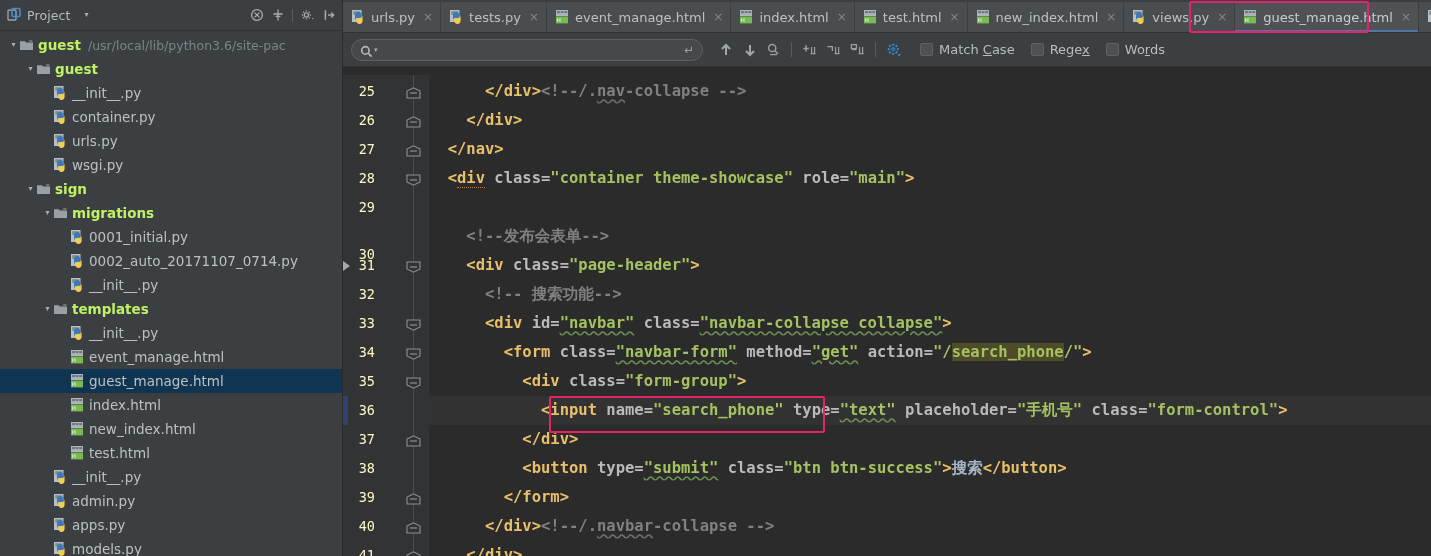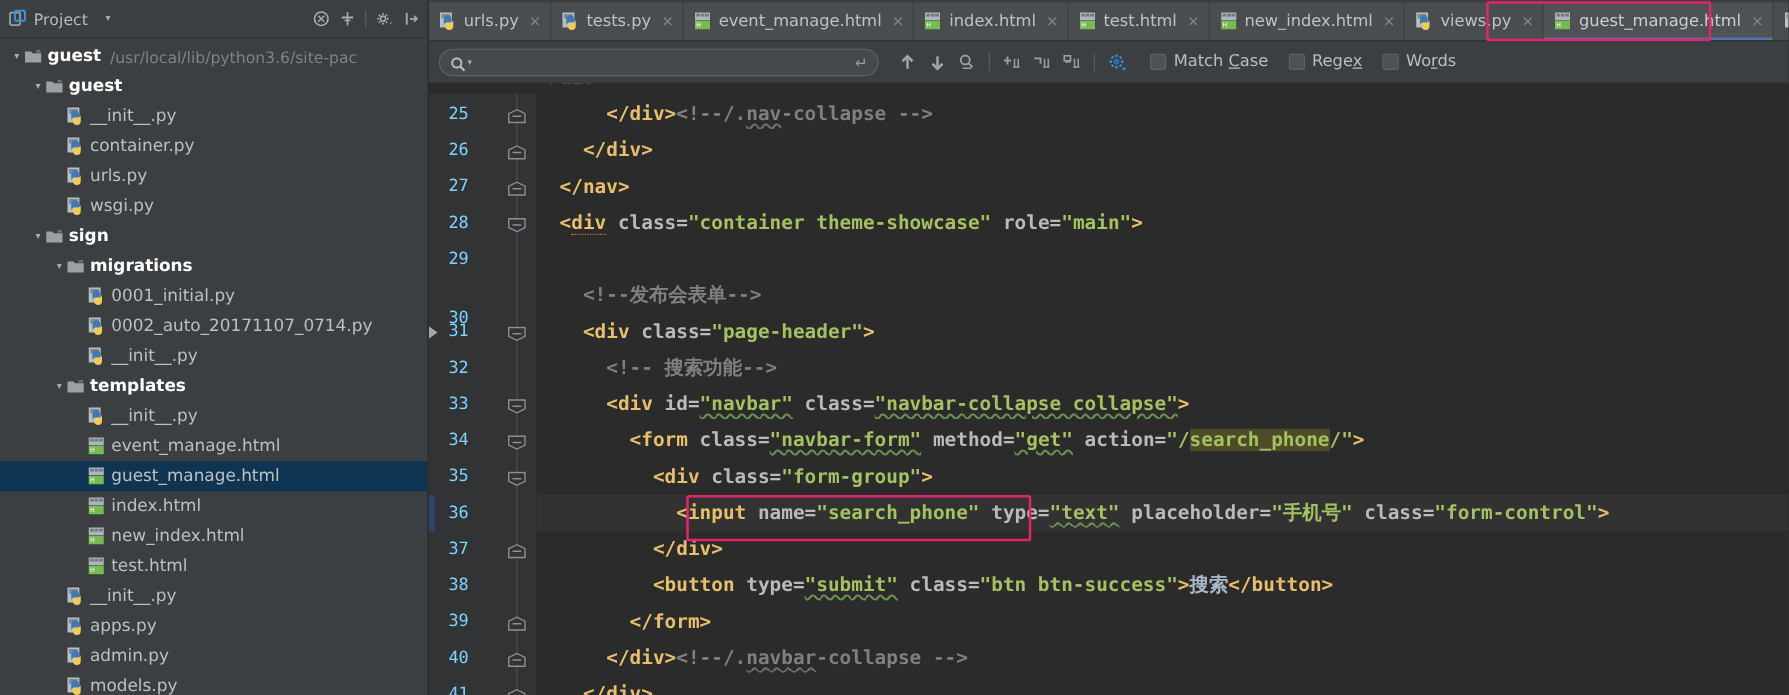--- a/index.html
+++ b/index.html
@@ -41,21 +41,21 @@
   }
   .tree-row.selected { background: #103553; }
   .tree-row .twisty {
     width: 11px; font-size: 8px; color: #a8acae; flex: 0 0 auto;
     text-align: center; line-height: 1;
   }
   .tree-row .nm {
     font-size: 13.5px; color: #bcc0c2; white-space: nowrap;
     font-family: "DejaVu Sans", sans-serif;
   }
-  .tree-row .nm.bold { font-weight: bold; color: #ffffff; }
+  .tree-row .nm.bold { font-weight: bold; color: #bef264; }
   .tree-row .pathdim {
     font-size: 12.5px; color: #7e8386; margin-left: 7px; white-space: nowrap;
   }
   .ficon { width: 15px; height: 16px; margin-right: 4px; flex: 0 0 auto; }
 
   
   .editor-area {
     position: absolute; left: 343px; top: 0; right: 0; bottom: 0;
     background: #2b2b2b; overflow: hidden;
   }
@@ -124,21 +124,21 @@
   
   .codeview {
     position: relative; height: 489px; background: #2b2b2b; overflow: hidden;
     font-family: "DejaVu Sans Mono", monospace;
   }
   .gutter {
     position: absolute; left: 0; top: 0; width: 86px; height: 100%;
     background: #313335;
   }
   .gut-line {
-    position: absolute; right: 54px; font-size: 13.5px; color: #7dd3fc;
+    position: absolute; right: 54px; font-size: 13.5px; color: #fef9c3;
     text-align: center; font-family: "DejaVu Sans Mono", monospace;
   }
   .foldrail {
     position: absolute; left: 70px; top: 0; width: 1px; height: 100%;
     background: #4a4d4f;
   }
   .foldmark {
     position: absolute; left: 63px; width: 15px; height: 13px;
   }
   .gut-caret {
@@ -426,31 +426,31 @@
           <span class="nm">__init__.py</span>
         </div>
         <div class="tree-row" style="padding-left: 42px;">
           <span class="twisty"></span>
           <span class="ficon"><svg width="15" height="16" viewBox="0 0 15 16">
               <rect x="1" y="1" width="9.5" height="12" fill="#b8c0c6"></rect>
               <rect x="2.2" y="2.2" width="7" height="3.6" fill="#7e8a93"></rect>
               <path d="M4 6.2 A3.1 3.1 0 0 1 10.2 6.2 L10.2 9 L7 9 A3 3 0 0 0 4 12 L4 6.2 Z" fill="#3d7ab5"></path>
               <path d="M11 9.2 A3.1 3.1 0 0 1 4.8 9.2 L4.8 6.5 L8 6.5 A3 3 0 0 0 11 3.5 L11 9.2 Z" fill="#f0cd52" transform="translate(0.6,2.6)"></path>
             </svg></span>
+          <span class="nm">admin.py</span>
+        </div>
+        <div class="tree-row" style="padding-left: 42px;">
+          <span class="twisty"></span>
+          <span class="ficon"><svg width="15" height="16" viewBox="0 0 15 16">
+              <rect x="1" y="1" width="9.5" height="12" fill="#b8c0c6"></rect>
+              <rect x="2.2" y="2.2" width="7" height="3.6" fill="#7e8a93"></rect>
+              <path d="M4 6.2 A3.1 3.1 0 0 1 10.2 6.2 L10.2 9 L7 9 A3 3 0 0 0 4 12 L4 6.2 Z" fill="#3d7ab5"></path>
+              <path d="M11 9.2 A3.1 3.1 0 0 1 4.8 9.2 L4.8 6.5 L8 6.5 A3 3 0 0 0 11 3.5 L11 9.2 Z" fill="#f0cd52" transform="translate(0.6,2.6)"></path>
+            </svg></span>
           <span class="nm">apps.py</span>
-        </div>
-        <div class="tree-row" style="padding-left: 42px;">
-          <span class="twisty"></span>
-          <span class="ficon"><svg width="15" height="16" viewBox="0 0 15 16">
-              <rect x="1" y="1" width="9.5" height="12" fill="#b8c0c6"></rect>
-              <rect x="2.2" y="2.2" width="7" height="3.6" fill="#7e8a93"></rect>
-              <path d="M4 6.2 A3.1 3.1 0 0 1 10.2 6.2 L10.2 9 L7 9 A3 3 0 0 0 4 12 L4 6.2 Z" fill="#3d7ab5"></path>
-              <path d="M11 9.2 A3.1 3.1 0 0 1 4.8 9.2 L4.8 6.5 L8 6.5 A3 3 0 0 0 11 3.5 L11 9.2 Z" fill="#f0cd52" transform="translate(0.6,2.6)"></path>
-            </svg></span>
-          <span class="nm">admin.py</span>
         </div>
         <div class="tree-row" style="padding-left: 42px;">
           <span class="twisty"></span>
           <span class="ficon"><svg width="15" height="16" viewBox="0 0 15 16">
               <rect x="1" y="1" width="9.5" height="12" fill="#b8c0c6"></rect>
               <rect x="2.2" y="2.2" width="7" height="3.6" fill="#7e8a93"></rect>
               <path d="M4 6.2 A3.1 3.1 0 0 1 10.2 6.2 L10.2 9 L7 9 A3 3 0 0 0 4 12 L4 6.2 Z" fill="#3d7ab5"></path>
               <path d="M11 9.2 A3.1 3.1 0 0 1 4.8 9.2 L4.8 6.5 L8 6.5 A3 3 0 0 0 11 3.5 L11 9.2 Z" fill="#f0cd52" transform="translate(0.6,2.6)"></path>
             </svg></span>
           <span class="nm">models.py</span>

